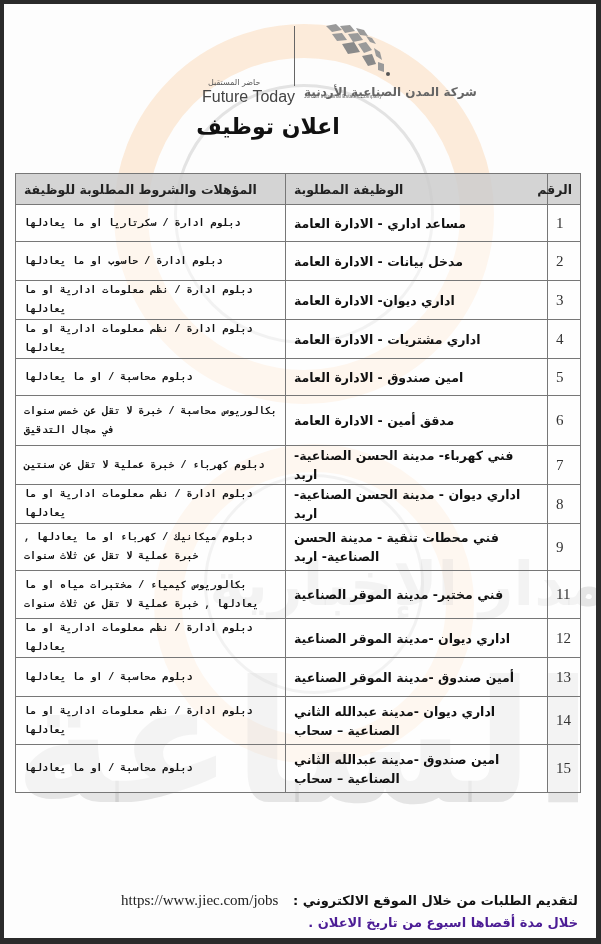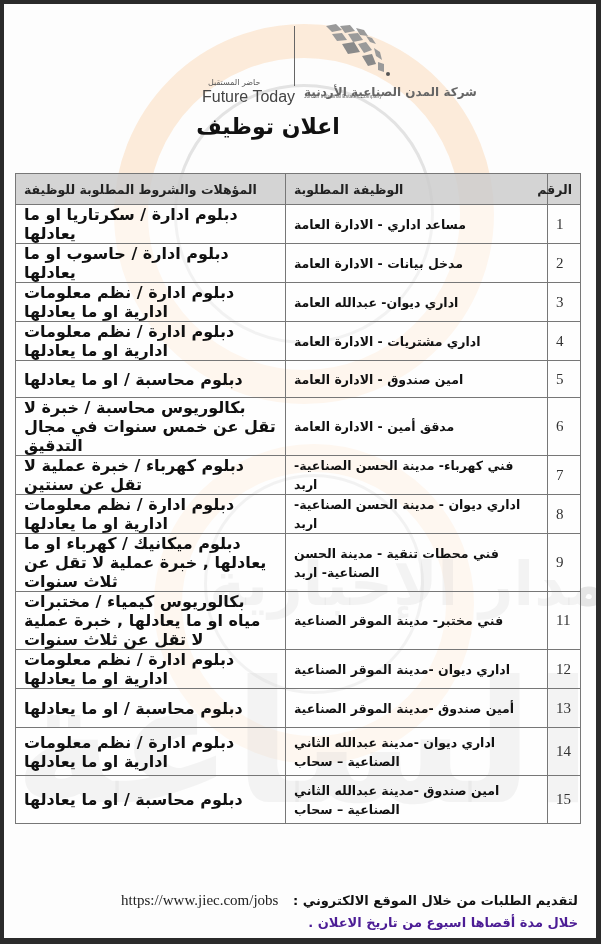--- a/index.html
+++ b/index.html
@@ -140,21 +140,21 @@
       background: rgba(255,255,255,0.55);
       font-size: 12.5px;
       font-weight: bold;
     }
     .jobs-table td.num {
       font-family: "Liberation Serif", serif;
       font-weight: normal;
       font-size: 15px;
       color: #333;
     }
-    .jobs-table td.qual { font-size: 16px; }
+    .jobs-table td.qual { font-size: 10px; font-family: Liberation Mono, monospace; }
     .col-num { width: 33px; }
     .col-job { width: 262px; }
     .col-qual { width: 270px; }
 
     .footer-apply {
       position: absolute;
       right: 18px; top: 888px;
       font-size: 13px; font-weight: bold;
       direction: rtl; color: #111;
       white-space: nowrap;
@@ -233,21 +233,21 @@
         <td>مساعد اداري - الادارة العامة</td>
         <td class="qual">دبلوم ادارة /  سكرتاريا  او ما يعادلها</td>
       </tr>
       <tr style="height:39px">
         <td class="num">2</td>
         <td>مدخل بيانات - الادارة العامة</td>
         <td class="qual">دبلوم ادارة /  حاسوب   او ما يعادلها</td>
       </tr>
       <tr style="height:38px">
         <td class="num">3</td>
-        <td>اداري ديوان- عبدالله العامة</td>
+        <td>اداري ديوان- الادارة العامة</td>
         <td class="qual">دبلوم ادارة /  نظم معلومات ادارية  او ما يعادلها</td>
       </tr>
       <tr style="height:38px">
         <td class="num">4</td>
         <td>اداري مشتريات - الادارة العامة</td>
         <td class="qual">دبلوم ادارة  / نظم معلومات ادارية  او ما يعادلها</td>
       </tr>
       <tr style="height:37px">
         <td class="num">5</td>
         <td>امين صندوق - الادارة العامة</td>

